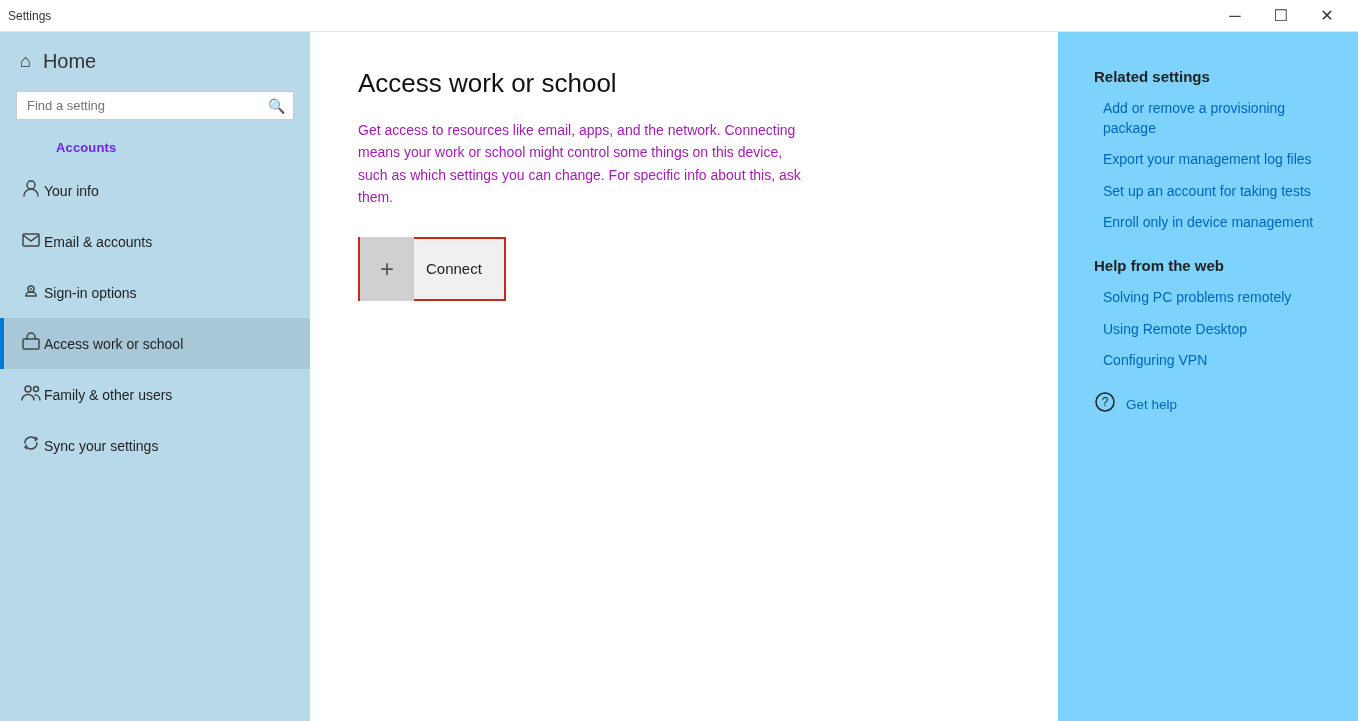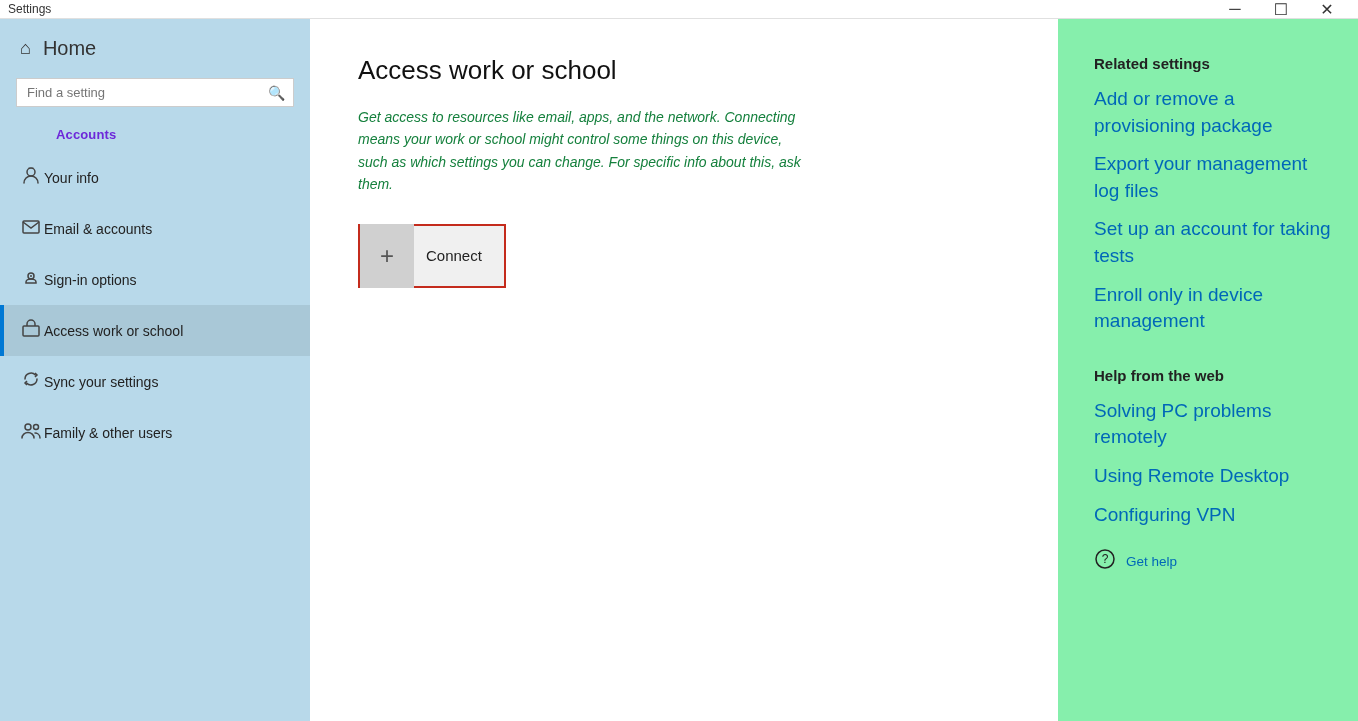--- a/index.html
+++ b/index.html
@@ -11,21 +11,21 @@
       height: 721px;
       overflow: hidden;
       display: flex;
       flex-direction: column;
     }
     .title-bar {
       display: flex;
       align-items: center;
       justify-content: space-between;
       padding: 0 8px;
-      height: 19px;
+      height: 32px;
       background: #fff;
       border-bottom: 1px solid #e0e0e0;
     }
     .title-bar-title {
       font-size: 12px;
       color: #333;
     }
     .title-bar-controls {
       display: flex;
       gap: 0;
@@ -139,25 +139,24 @@
       flex-direction: column;
     }
     .page-title {
       font-size: 26px;
       font-weight: 300;
       color: #111;
       margin-bottom: 20px;
     }
     .page-description {
       font-size: 14px;
-      color: #15803d;
+      color: #a21caf;
       line-height: 1.6;
       max-width: 450px;
       margin-bottom: 28px;
-      font-style: italic;
     }
     .connect-button {
       display: flex;
       align-items: center;
       gap: 12px;
       border: 2px solid #c42b1c;
       background: #f0f0f0;
       padding: 0;
       cursor: pointer;
       width: 148px;
@@ -174,46 +173,47 @@
       color: #555;
       flex-shrink: 0;
     }
     .connect-label {
       font-size: 15px;
       color: #222;
       padding-right: 8px;
     }
     .right-panel {
       width: 300px;
-      background: #86efac;
+      background: #7dd3fc;
       padding: 36px 24px 36px 36px;
       border-left: none;
       flex-shrink: 0;
       overflow-y: auto;
     }
     .related-settings-title {
       font-size: 15px;
       font-weight: 600;
       color: #222;
       margin-bottom: 14px;
     }
     .related-link {
       display: block;
       color: #0067b8;
       text-decoration: none;
-      font-size: 19px;
+      font-size: 14px;
       margin-bottom: 12px;
       cursor: pointer;
       line-height: 1.4;
+      margin-left: 9px;
     }
     .help-title {
       font-size: 15px;
       font-weight: 600;
       color: #222;
-      margin-top: 32px;
+      margin-top: 24px;
       margin-bottom: 14px;
     }
     .help-action {
       display: flex;
       align-items: center;
       gap: 8px;
       margin-bottom: 12px;
       cursor: pointer;
     }
     .help-action-icon {
@@ -291,40 +291,40 @@
         <svg width="20" height="20" viewBox="0 0 20 20" fill="none">
           <rect x="2" y="8" width="16" height="10" rx="1" stroke="#444" stroke-width="1.5" fill="none"></rect>
           <path d="M6 8V6a4 4 0 018 0v2" stroke="#444" stroke-width="1.5" fill="none"></path>
         </svg>
       </span>
       <span>Access work or school</span>
     </div>
 
     <div class="sidebar-item">
       <span class="sidebar-icon">
-        <svg width="20" height="20" viewBox="0 0 20 20" fill="none">
-          <path d="M4 10a6 6 0 0110.4-4" stroke="#444" stroke-width="1.5" fill="none" stroke-linecap="round"></path>
-          <polyline points="14,4 16,6 14,8" stroke="#444" stroke-width="1.5" fill="none"></polyline>
-          <path d="M16 10a6 6 0 01-10.4 4" stroke="#444" stroke-width="1.5" fill="none" stroke-linecap="round"></path>
-          <polyline points="6,16 4,14 6,12" stroke="#444" stroke-width="1.5" fill="none"></polyline>
-        </svg>
-      </span>
-      <span>Sync your settings</span>
-    </div>
-
-    <div class="sidebar-item">
-      <span class="sidebar-icon">
         <svg width="22" height="20" viewBox="0 0 22 20" fill="none">
           <circle cx="8" cy="7" r="3" stroke="#444" stroke-width="1.5" fill="none"></circle>
           <path d="M2 18c0-3 2.686-5.5 6-5.5S14 15 14 18" stroke="#444" stroke-width="1.5" fill="none" stroke-linecap="round"></path>
           <circle cx="16" cy="7" r="2.5" stroke="#444" stroke-width="1.5" fill="none"></circle>
           <path d="M15 13c1.5 0 5 1 5 5" stroke="#444" stroke-width="1.5" fill="none" stroke-linecap="round"></path>
         </svg>
       </span>
       <span>Family &amp; other users</span>
+    </div>
+
+    <div class="sidebar-item">
+      <span class="sidebar-icon">
+        <svg width="20" height="20" viewBox="0 0 20 20" fill="none">
+          <path d="M4 10a6 6 0 0110.4-4" stroke="#444" stroke-width="1.5" fill="none" stroke-linecap="round"></path>
+          <polyline points="14,4 16,6 14,8" stroke="#444" stroke-width="1.5" fill="none"></polyline>
+          <path d="M16 10a6 6 0 01-10.4 4" stroke="#444" stroke-width="1.5" fill="none" stroke-linecap="round"></path>
+          <polyline points="6,16 4,14 6,12" stroke="#444" stroke-width="1.5" fill="none"></polyline>
+        </svg>
+      </span>
+      <span>Sync your settings</span>
     </div>
   </div>
 
   <div class="main-content">
     <h1 class="page-title">Access work or school</h1>
     <p class="page-description">Get access to resources like email, apps, and the network. Connecting means your work or school might control some things on this device, such as which settings you can change. For specific info about this, ask them.</p>
     <button class="connect-button">
       <div class="connect-plus">+</div>
       <span class="connect-label">Connect</span>
     </button>

